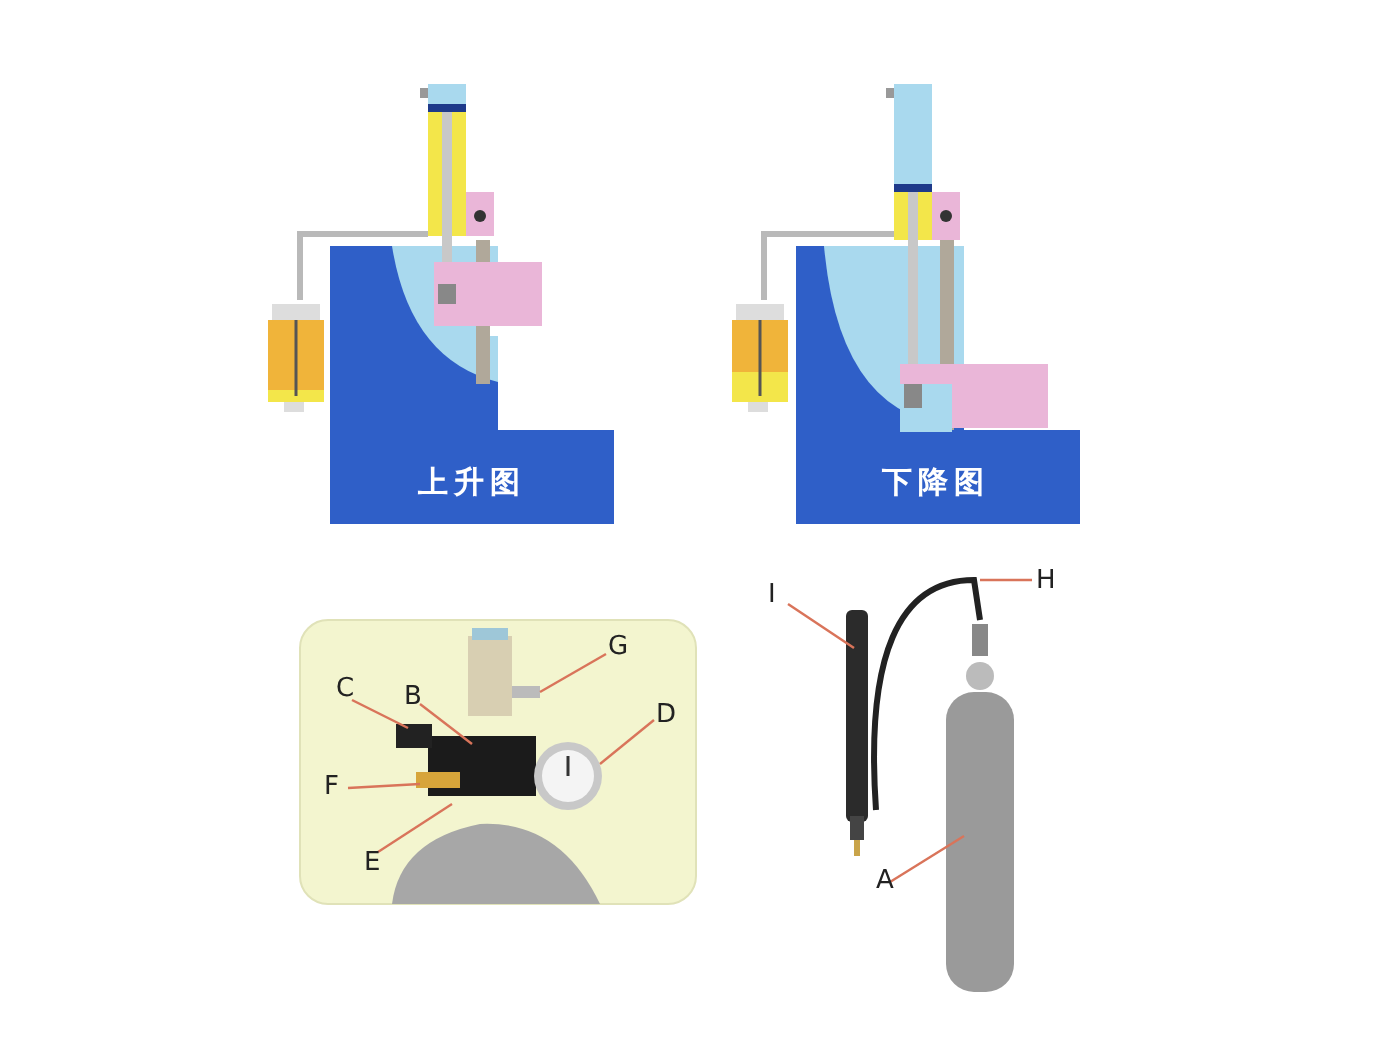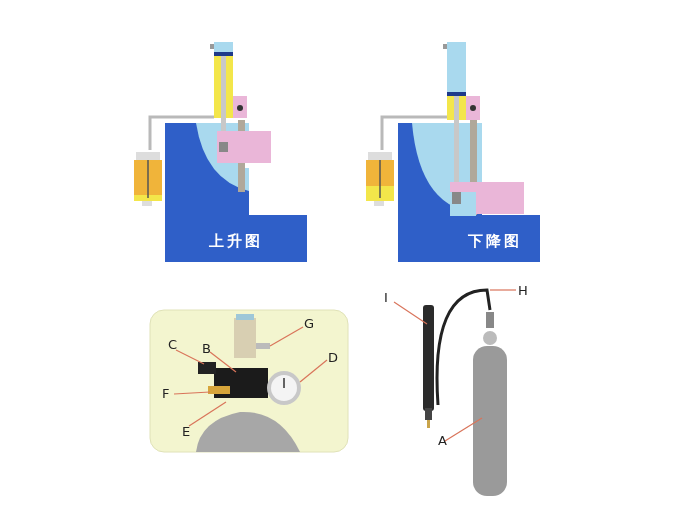--- a/index.html
+++ b/index.html
@@ -99,21 +99,21 @@
     <rect x="473" y="346" width="34" height="150" rx="14" fill="#9a9a9a"></rect>
     <g stroke="#d9745a" stroke-width="1.2">
       <line x1="394" y1="302" x2="427" y2="324"></line>
       <line x1="490" y1="290" x2="516" y2="290"></line>
       <line x1="445" y1="441" x2="482" y2="418"></line>
     </g>
   </g>
 </svg>
 
 <div class="cap" style="left:209px;top:232px;">上升图</div>
-<div class="cap" style="left:468px;top:232px;">下降图</div>
+<div class="cap" style="left:441px;top:232px;">下降图</div>
 
 <div class="lbl" style="left:168px;top:337px;">C</div>
 <div class="lbl" style="left:202px;top:341px;">B</div>
 <div class="lbl" style="left:304px;top:316px;">G</div>
 <div class="lbl" style="left:328px;top:350px;">D</div>
 <div class="lbl" style="left:162px;top:386px;">F</div>
 <div class="lbl" style="left:182px;top:424px;">E</div>
 
 <div class="lbl" style="left:384px;top:290px;">I</div>
 <div class="lbl" style="left:518px;top:283px;">H</div>

